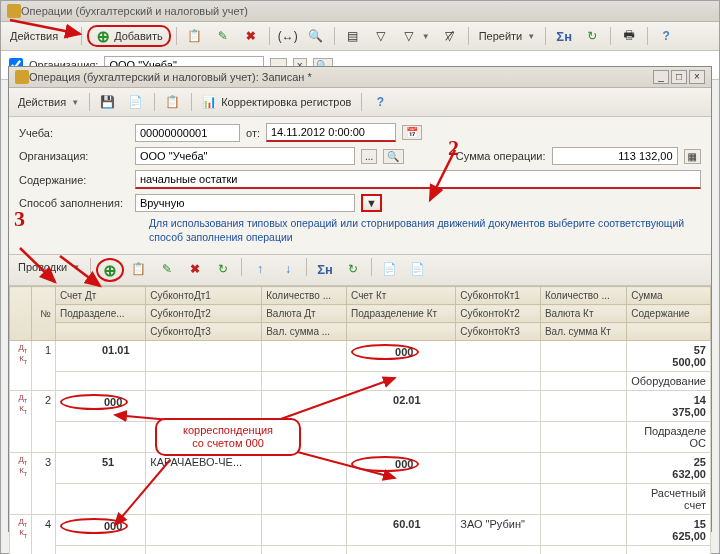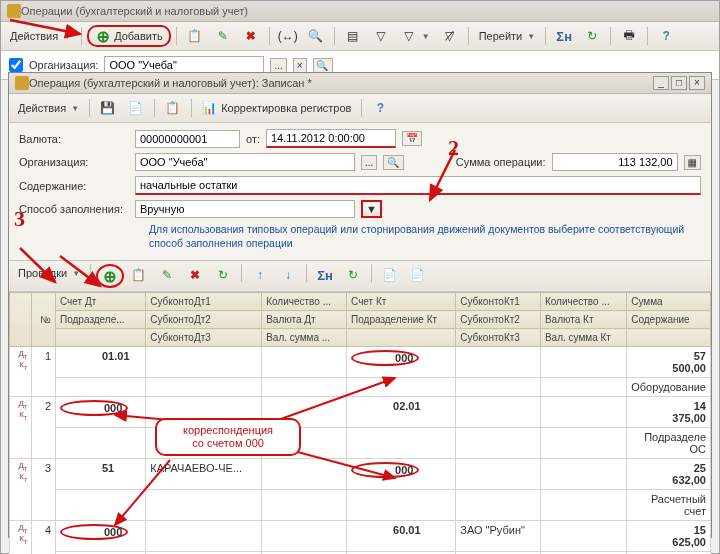--- a/index.html
+++ b/index.html
@@ -16,21 +16,21 @@
 .icon-edit { color: #2a8c2a; }
 .icon-del { color: #c02020; font-weight: bold; }
 .icon-refresh { color: #2a8c2a; }
 .icon-help { color: #4a7fbf; font-weight: bold; }
 .dropdown-arrow { font-size: 8px; color: #666; margin-left: 2px; }
 .filter-row { background: #fff; padding: 5px 8px; display: flex; align-items: center; gap: 6px; border-bottom: 1px solid #c8c4bc; }
 .checkbox { width: 14px; height: 14px; }
 .label { color: #333; }
 .input { border: 1px solid #b0aca4; padding: 2px 4px; font-size: 11px; background: #fff; }
 .input-btn { border: 1px solid #b0aca4; background: #efede6; padding: 1px 3px; cursor: pointer; font-size: 10px; }
-.inner-window { position: absolute; top: 72px; left: 8px; width: 704px; height: 466px; border: 1px solid #888; background: #f5f3ee; }
+.inner-window { position: absolute; top: 66px; left: 8px; width: 704px; height: 466px; border: 1px solid #888; background: #f5f3ee; }
 .inner-title { background: linear-gradient(#e6e3db, #dad6cd); padding: 3px 6px; display: flex; align-items: center; border-bottom: 1px solid #b8b4ac; }
 .inner-title .ttl { flex: 1; font-size: 11px; color: #444; }
 .win-ctrl { display: flex; gap: 2px; }
 .win-ctrl span { width: 16px; height: 14px; border: 1px solid #999; background: #e8e5de; text-align: center; line-height: 12px; font-size: 10px; cursor: pointer; }
 .form-area { padding: 6px 10px; background: #f5f3ee; }
 .form-row { display: flex; align-items: center; gap: 6px; margin-bottom: 5px; }
 .form-label { width: 110px; color: #333; }
 .input-wide { flex: 1; }
 .underline-red { border-bottom: 2px solid #c02020; }
 .hint { color: #2050a0; font-size: 10.5px; margin-left: 130px; line-height: 1.3; }
@@ -164,21 +164,21 @@
         <span>Корректировка регистров</span>
       </span>
     <span class="toolbar-sep"></span>
     <span class="tb-btn">
         <span class="icon icon-help">?</span>
       </span>
   </div>
 
   <div class="form-area">
     <div class="form-row">
-      <span class="form-label">Валюта:</span>
+      <span class="form-label">Учеба:</span>
       <input class="input" style="width: 105px;" value="00000000001">
       <span>от:</span>
       <input class="input underline-red" style="width: 130px; color: rgb(0, 0, 0);" value="14.11.2012 0:00:00">
       <span class="input-btn">📅</span>
     </div>
     <div class="form-row">
       <span class="form-label">Организация:</span>
       <input class="input" style="width: 220px;" value="ООО &quot;Учеба&quot;">
       <span class="input-btn">...</span>
       <span class="input-btn">🔍</span>

